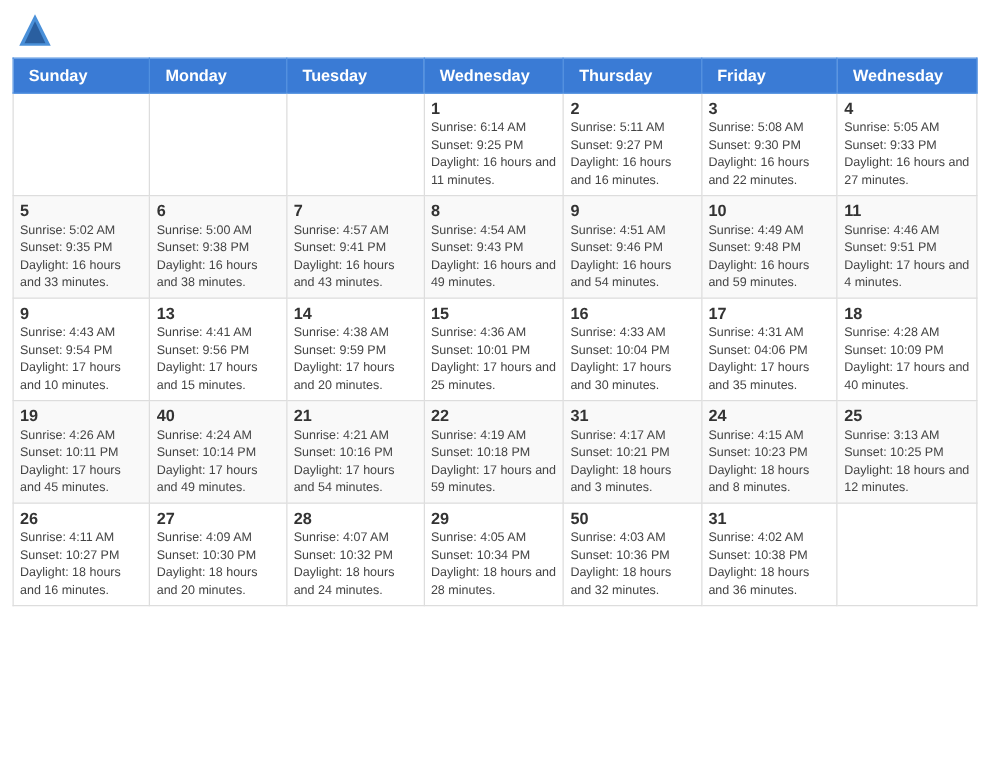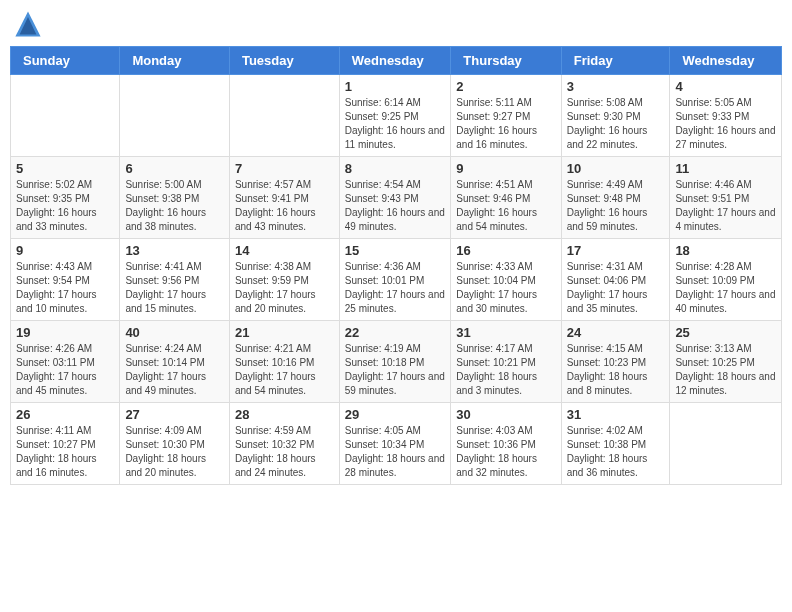--- a/index.html
+++ b/index.html
@@ -243,21 +243,21 @@
           <span class="day-number">18</span>
           <div class="day-info">Sunrise: 4:28 AM
 Sunset: 10:09 PM
 Daylight: 17 hours and 40 minutes.</div>
         </td>
       </tr>
       <tr>
         <td>
           <span class="day-number">19</span>
           <div class="day-info">Sunrise: 4:26 AM
-Sunset: 03:11 PM
+Sunset: 10:11 PM
 Daylight: 17 hours and 45 minutes.</div>
         </td>
         <td>
           <span class="day-number">40</span>
           <div class="day-info">Sunrise: 4:24 AM
 Sunset: 10:14 PM
 Daylight: 17 hours and 49 minutes.</div>
         </td>
         <td>
           <span class="day-number">21</span>
@@ -298,32 +298,32 @@
 Daylight: 18 hours and 16 minutes.</div>
         </td>
         <td>
           <span class="day-number">27</span>
           <div class="day-info">Sunrise: 4:09 AM
 Sunset: 10:30 PM
 Daylight: 18 hours and 20 minutes.</div>
         </td>
         <td>
           <span class="day-number">28</span>
-          <div class="day-info">Sunrise: 4:59 AM
+          <div class="day-info">Sunrise: 4:07 AM
 Sunset: 10:32 PM
 Daylight: 18 hours and 24 minutes.</div>
         </td>
         <td>
           <span class="day-number">29</span>
           <div class="day-info">Sunrise: 4:05 AM
 Sunset: 10:34 PM
 Daylight: 18 hours and 28 minutes.</div>
         </td>
         <td>
-          <span class="day-number">30</span>
+          <span class="day-number">50</span>
           <div class="day-info">Sunrise: 4:03 AM
 Sunset: 10:36 PM
 Daylight: 18 hours and 32 minutes.</div>
         </td>
         <td>
           <span class="day-number">31</span>
           <div class="day-info">Sunrise: 4:02 AM
 Sunset: 10:38 PM
 Daylight: 18 hours and 36 minutes.</div>
         </td>

